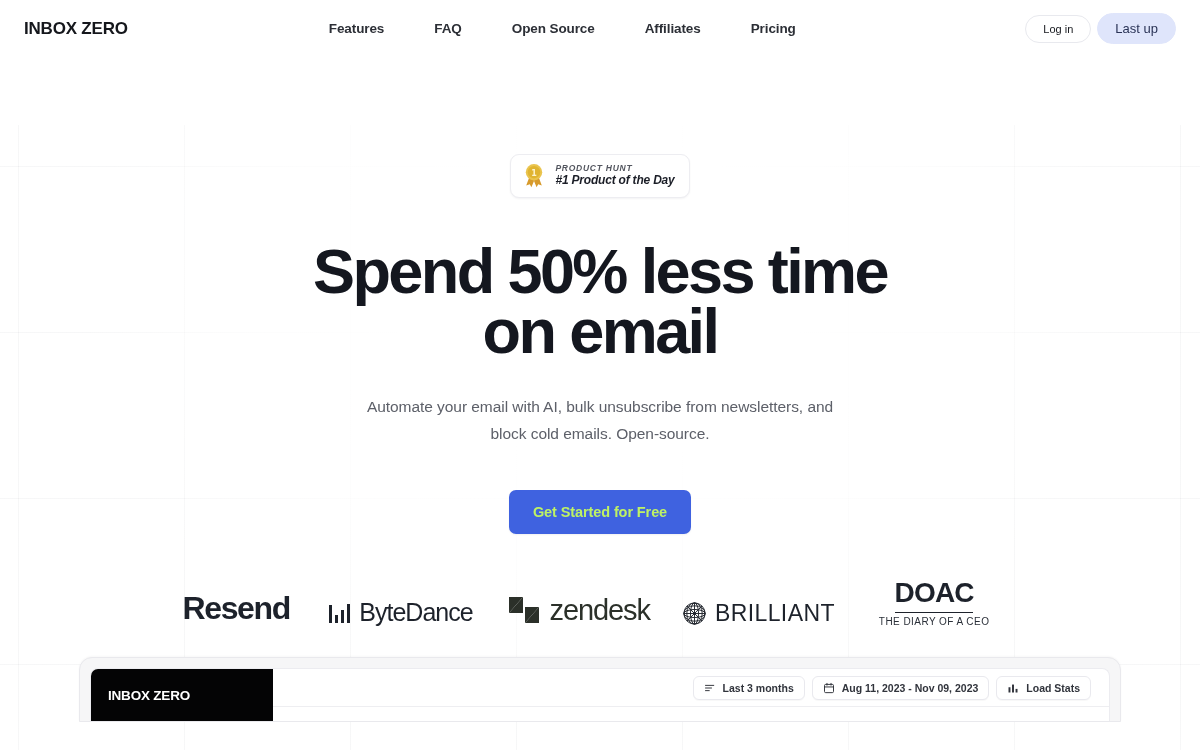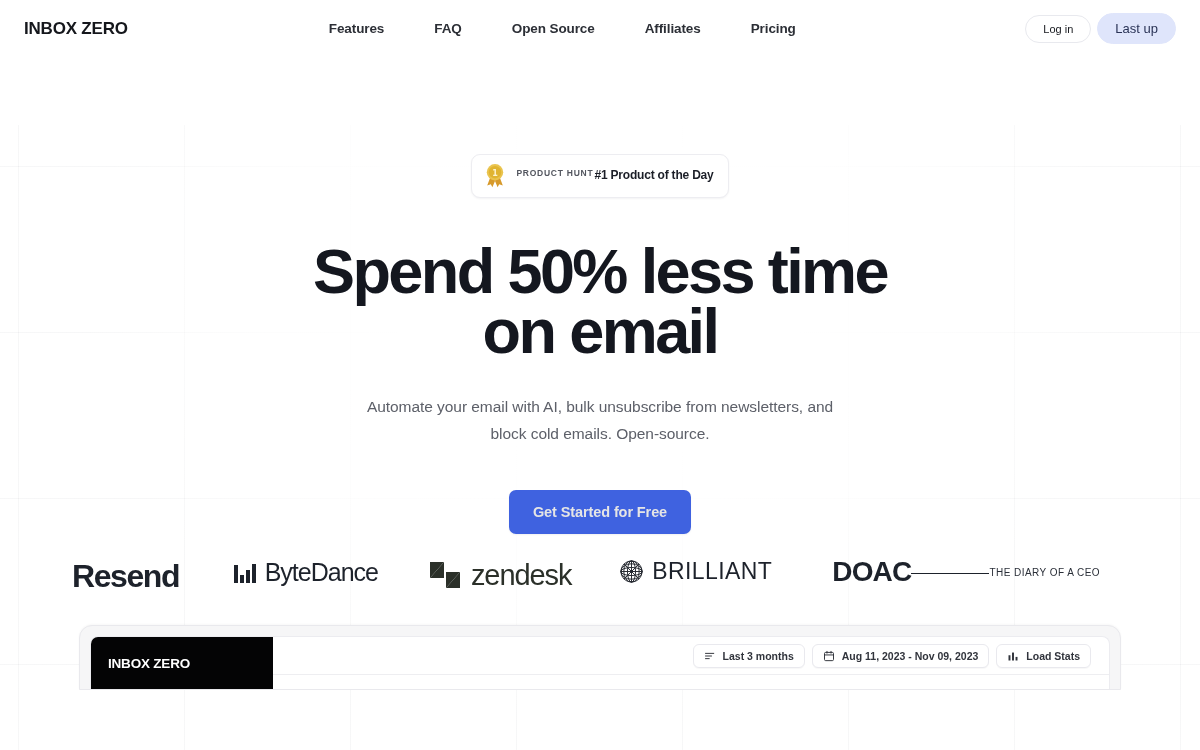--- a/index.html
+++ b/index.html
@@ -71,21 +71,21 @@
   .hero{ text-align:center; padding-top:97px; }
 
   .ph-badge{
     display:inline-flex; align-items:center; gap:9px;
     background:#ffffff; border:1px solid #ededf1;
     border-radius:9px; padding:8px 14px 8px 11px;
     box-shadow:0 1px 2px rgba(16,24,40,0.05);
     text-align:left; cursor:pointer;
   }
   .ph-medal{ width:24px; height:26px; flex:none; }
-  .ph-txt{ display:flex; flex-direction:row; gap:1px; }
+  .ph-txt{ display:flex; flex-direction:column; gap:1px;font-style:italic; }
   .ph-kicker{
     font-size:8.5px; font-weight:700; letter-spacing:0.75px;
     color:#53565f; text-transform:uppercase; line-height:1.1;
   }
   .ph-title{ font-size:12px; font-weight:700; color:#1b1e27; line-height:1.15; letter-spacing:-0.2px; }
 
   h1.headline{
     margin-top:43px;
     font-size:63px; line-height:0.96; font-weight:800;
     letter-spacing:-2.6px; color:#14171f;
@@ -94,49 +94,49 @@
 
   .sub{
     margin:32px auto 0; max-width:470px;
     font-size:15.5px; line-height:1.72; color:#5d6069;
     font-weight:400; letter-spacing:-0.05px;
   }
 
   .cta-wrap{ margin-top:43px; }
   .btn-cta{
     display:inline-block;
-    background:#3f62e0; color:#e5e5e5;
+    background:#3f62e0; color:#bef264;
     font-size:14.5px; font-weight:600; letter-spacing:-0.1px;
     border:none; border-radius:7px;
     padding:14px 24px; cursor:pointer;
     font-family:inherit;
     box-shadow:0 1px 2px rgba(16,24,40,0.06);
   }
 
   
   .trusted{
     margin-top:60px; text-align:center;
     font-size:14.5px; font-weight:700; color:#14171f; letter-spacing:-0.35px;
   }
   .logos{
-    margin-top:24px;
-    display:flex; align-items:flex-start; justify-content:center;
-    gap:16px; color:#1d222b;
+    margin-top:45px;
+    display:flex; align-items:flex-end; justify-content:center;
+    gap:0px; color:#1d222b;
   }
   .logo{ display:flex; align-items:center; justify-content:center; }
   .logo-resend{ font-size:32px; font-weight:800; letter-spacing:-1.4px; margin-right:39px; }
   .logo-bytedance{ margin-right:34px; display:flex; align-items:center; gap:9px; }
   .bd-bars{ display:flex; align-items:flex-end; gap:2.5px; height:20px; }
   .bd-bars i{ display:block; width:3.5px; background:#1d222b; }
   .bd-name{ font-size:25px; font-weight:500; letter-spacing:-1.0px; }
   .logo-zendesk{ margin-right:31px; display:flex; align-items:center; gap:9px; }
   .zd-name{ font-size:29px; font-weight:500; letter-spacing:-1.1px; color:#2b3029; }
   .logo-brilliant{ margin-right:44px; display:flex; align-items:center; gap:7px; }
   .br-name{ font-size:23px; font-weight:500; letter-spacing:0.4px; }
-  .logo-doac{ margin-right:28px; display:flex; align-items:center; }
+  .logo-doac{ margin-right:28px; display:flex; flex-direction:column; align-items:center; }
   .doac-main{ font-size:28px; font-weight:800; letter-spacing:-0.8px; line-height:1; }
   .doac-rule{ width:78px; height:1px; background:#1d222b; margin:5px 0 3px; }
   .doac-sub{ font-size:10px; font-weight:500; letter-spacing:0.45px; color:#2a2f38; }
   .logo-joco{ font-size:32px; font-weight:700; letter-spacing:7px; }
 
   
   .preview-wrap{
     margin:30px auto 0; width:1042px;
     background:#f6f6f7;
     border:1px solid #e9e9ed;

